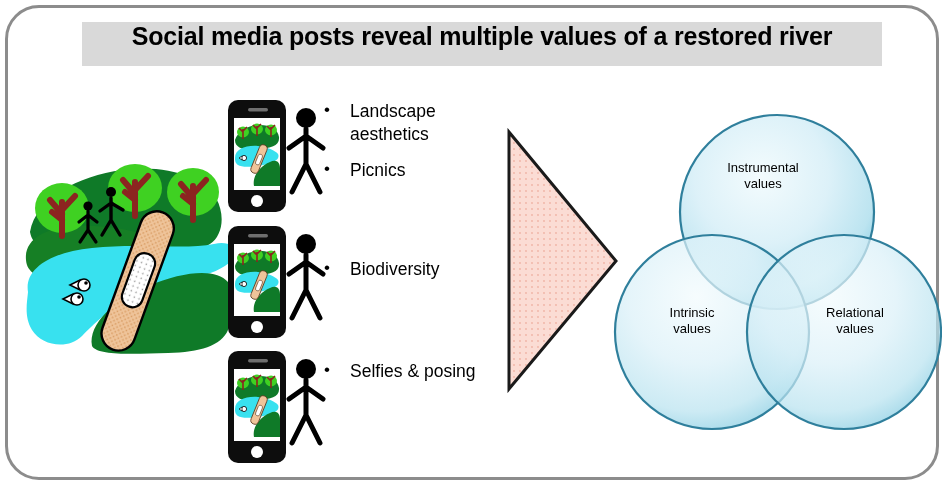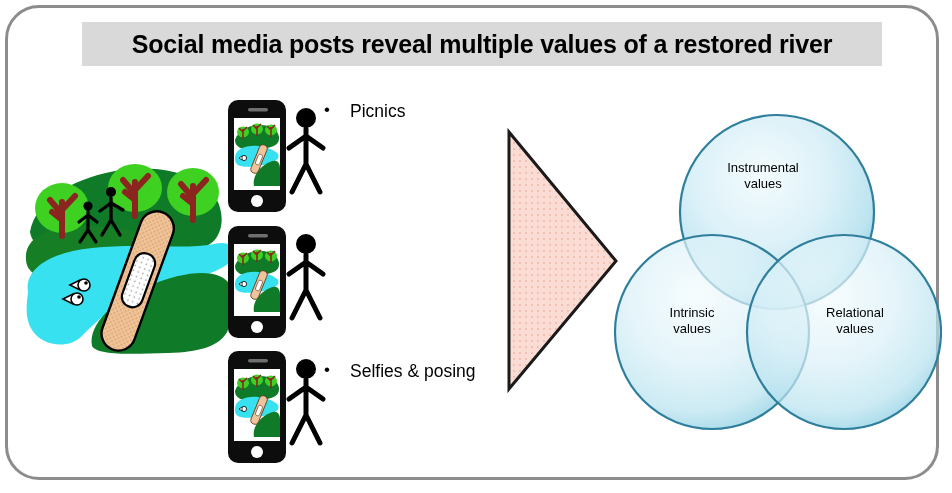--- a/index.html
+++ b/index.html
@@ -20,21 +20,21 @@
     border-radius:34px;
     box-sizing:border-box;
   }
 
   
   .title-banner{
     position:absolute;
     left:82px;top:22px;
     width:800px;height:44px;
     background:#d9d9d9;
-    display:flex;align-items:center;justify-content:center;
+    display:flex;align-items:flex-start;justify-content:center;
   }
   .title-text{
     font-size:25px;font-weight:bold;color:#000;
     letter-spacing:-0.2px;white-space:nowrap;
   }
 
   
   .illustration{position:absolute;left:18px;top:140px;width:230px;height:230px;}
   .illustration svg{display:block;}
 
@@ -255,24 +255,31 @@
       </g>
       <g stroke="#000" stroke-width="5" fill="none" stroke-linecap="round">
         <circle cx="80" cy="22" r="10" fill="#000" stroke="none"></circle>
         <path d="M80,33 L80,68 M80,40 L63,52 M80,40 L97,52 M80,68 L66,96 M80,68 L94,96"></path>
       </g>
     </svg>
   </div>
 
   <div class="bullets g1">
     <ul>
+      <li>Landscape
+aesthetics</li>
       <li>Picnics</li>
     </ul>
   </div>
 
+  <div class="bullets g2">
+    <ul>
+      <li>Biodiversity</li>
+    </ul>
+  </div>
 
   <div class="bullets g3">
     <ul>
       <li>Selfies &amp; posing</li>
     </ul>
   </div>
 
   <div class="arrow">
     <svg width="115" height="265" viewBox="0 0 115 265">
       <defs>

